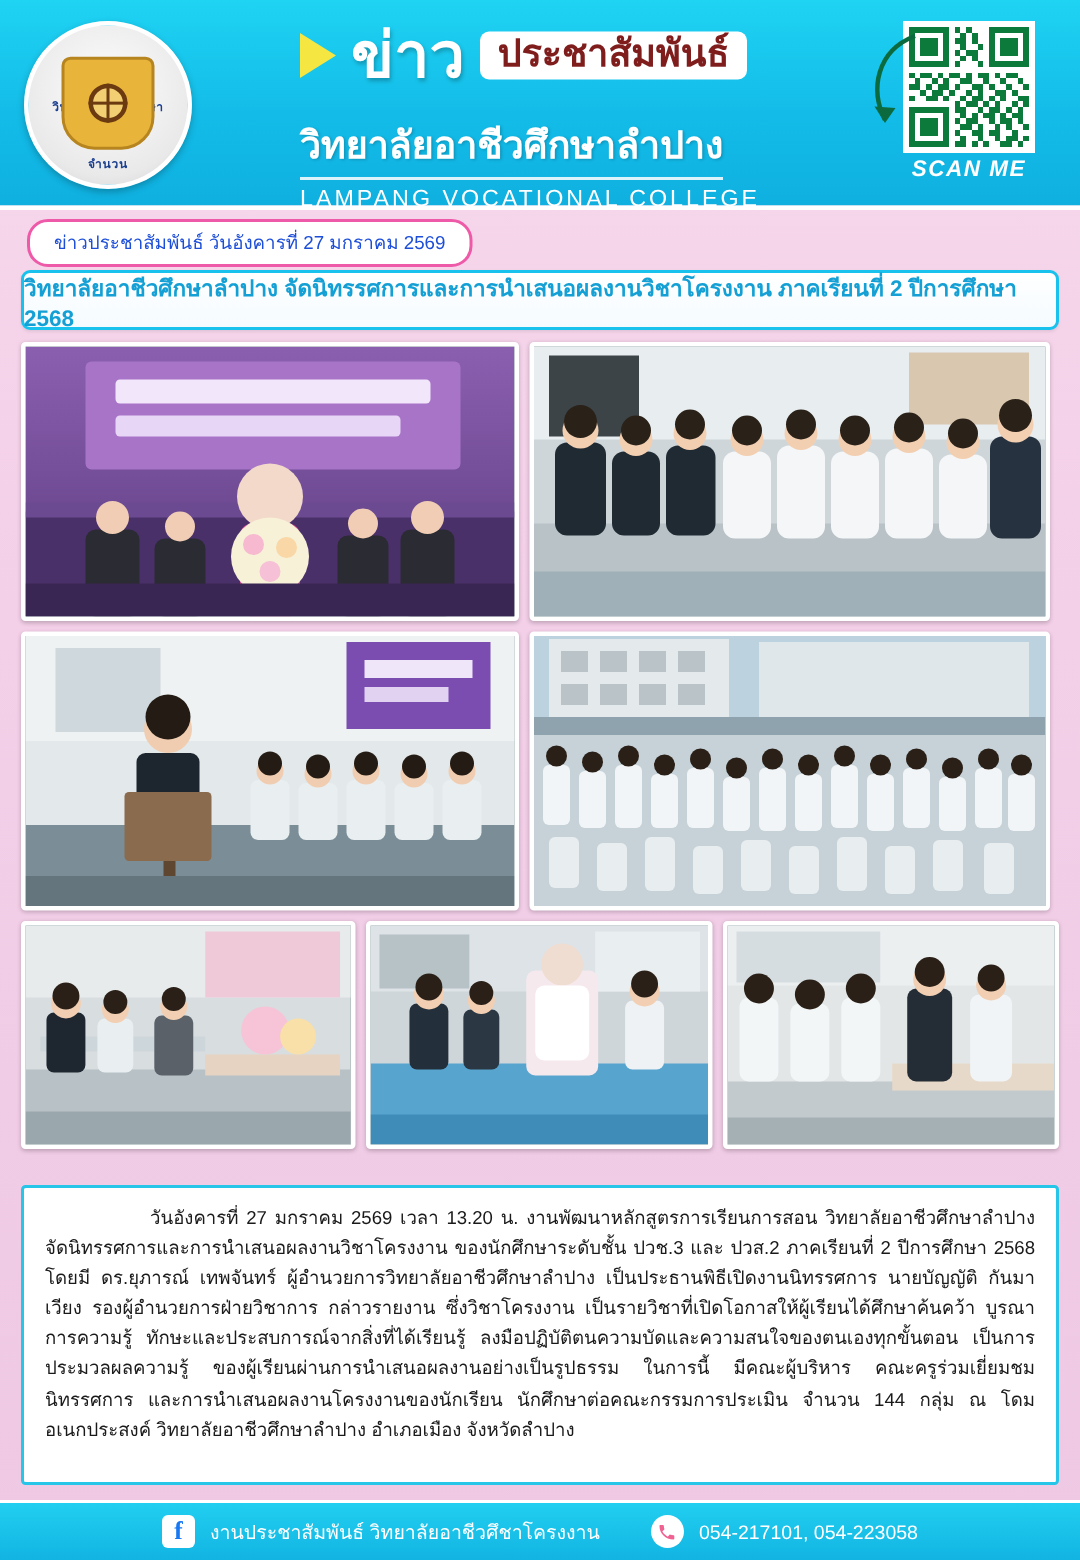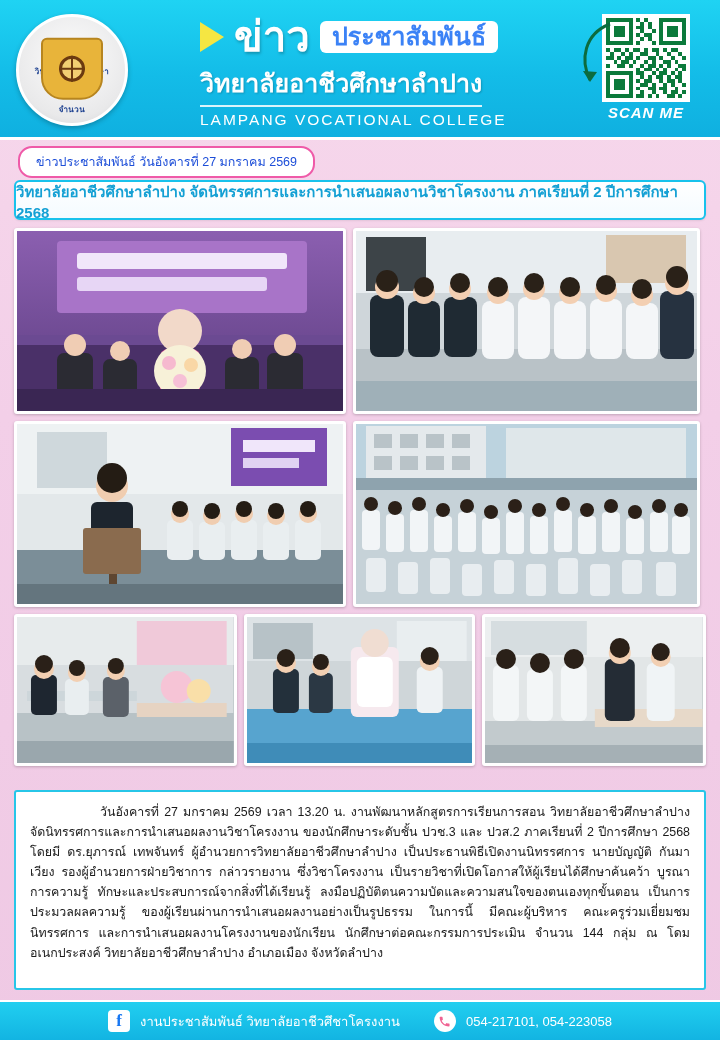--- a/index.html
+++ b/index.html
@@ -75,27 +75,27 @@
     width: 0; height: 0;
     border-left: 24px solid #f5e642;
     border-top: 15px solid transparent;
     border-bottom: 15px solid transparent;
   }
   .kao {
     font-size: 42px; font-weight: bold; color: #ffffff;
     line-height: 1; text-shadow: 1px 2px 3px rgba(0,0,0,.25);
   }
   .pr-badge {
-    background: #ffffff; color: #3b82f6;
+    background: #ffffff; color: #7f1d1d;
     font-size: 25px; font-weight: bold;
     padding: 1px 12px 3px; border-radius: 6px;
     line-height: 1.15;
   }
   .head-line2 {
-    margin-top: 5px; color: #ffffff; font-size: 25px; font-weight: bold;
+    margin-top: 18px; color: #ffffff; font-size: 25px; font-weight: bold;
     text-shadow: 1px 1px 2px rgba(0,0,0,.2);
     border-bottom: 2px solid rgba(255,255,255,.85);
     padding-bottom: 2px; display: inline-block;
   }
   .head-line3 {
     margin-top: 4px; color: #ffffff; font-size: 15.5px; letter-spacing: 2px;
   }
   .qr-wrap {
     position: absolute; right: 18px; top: 14px; width: 112px; text-align: center;
   }

